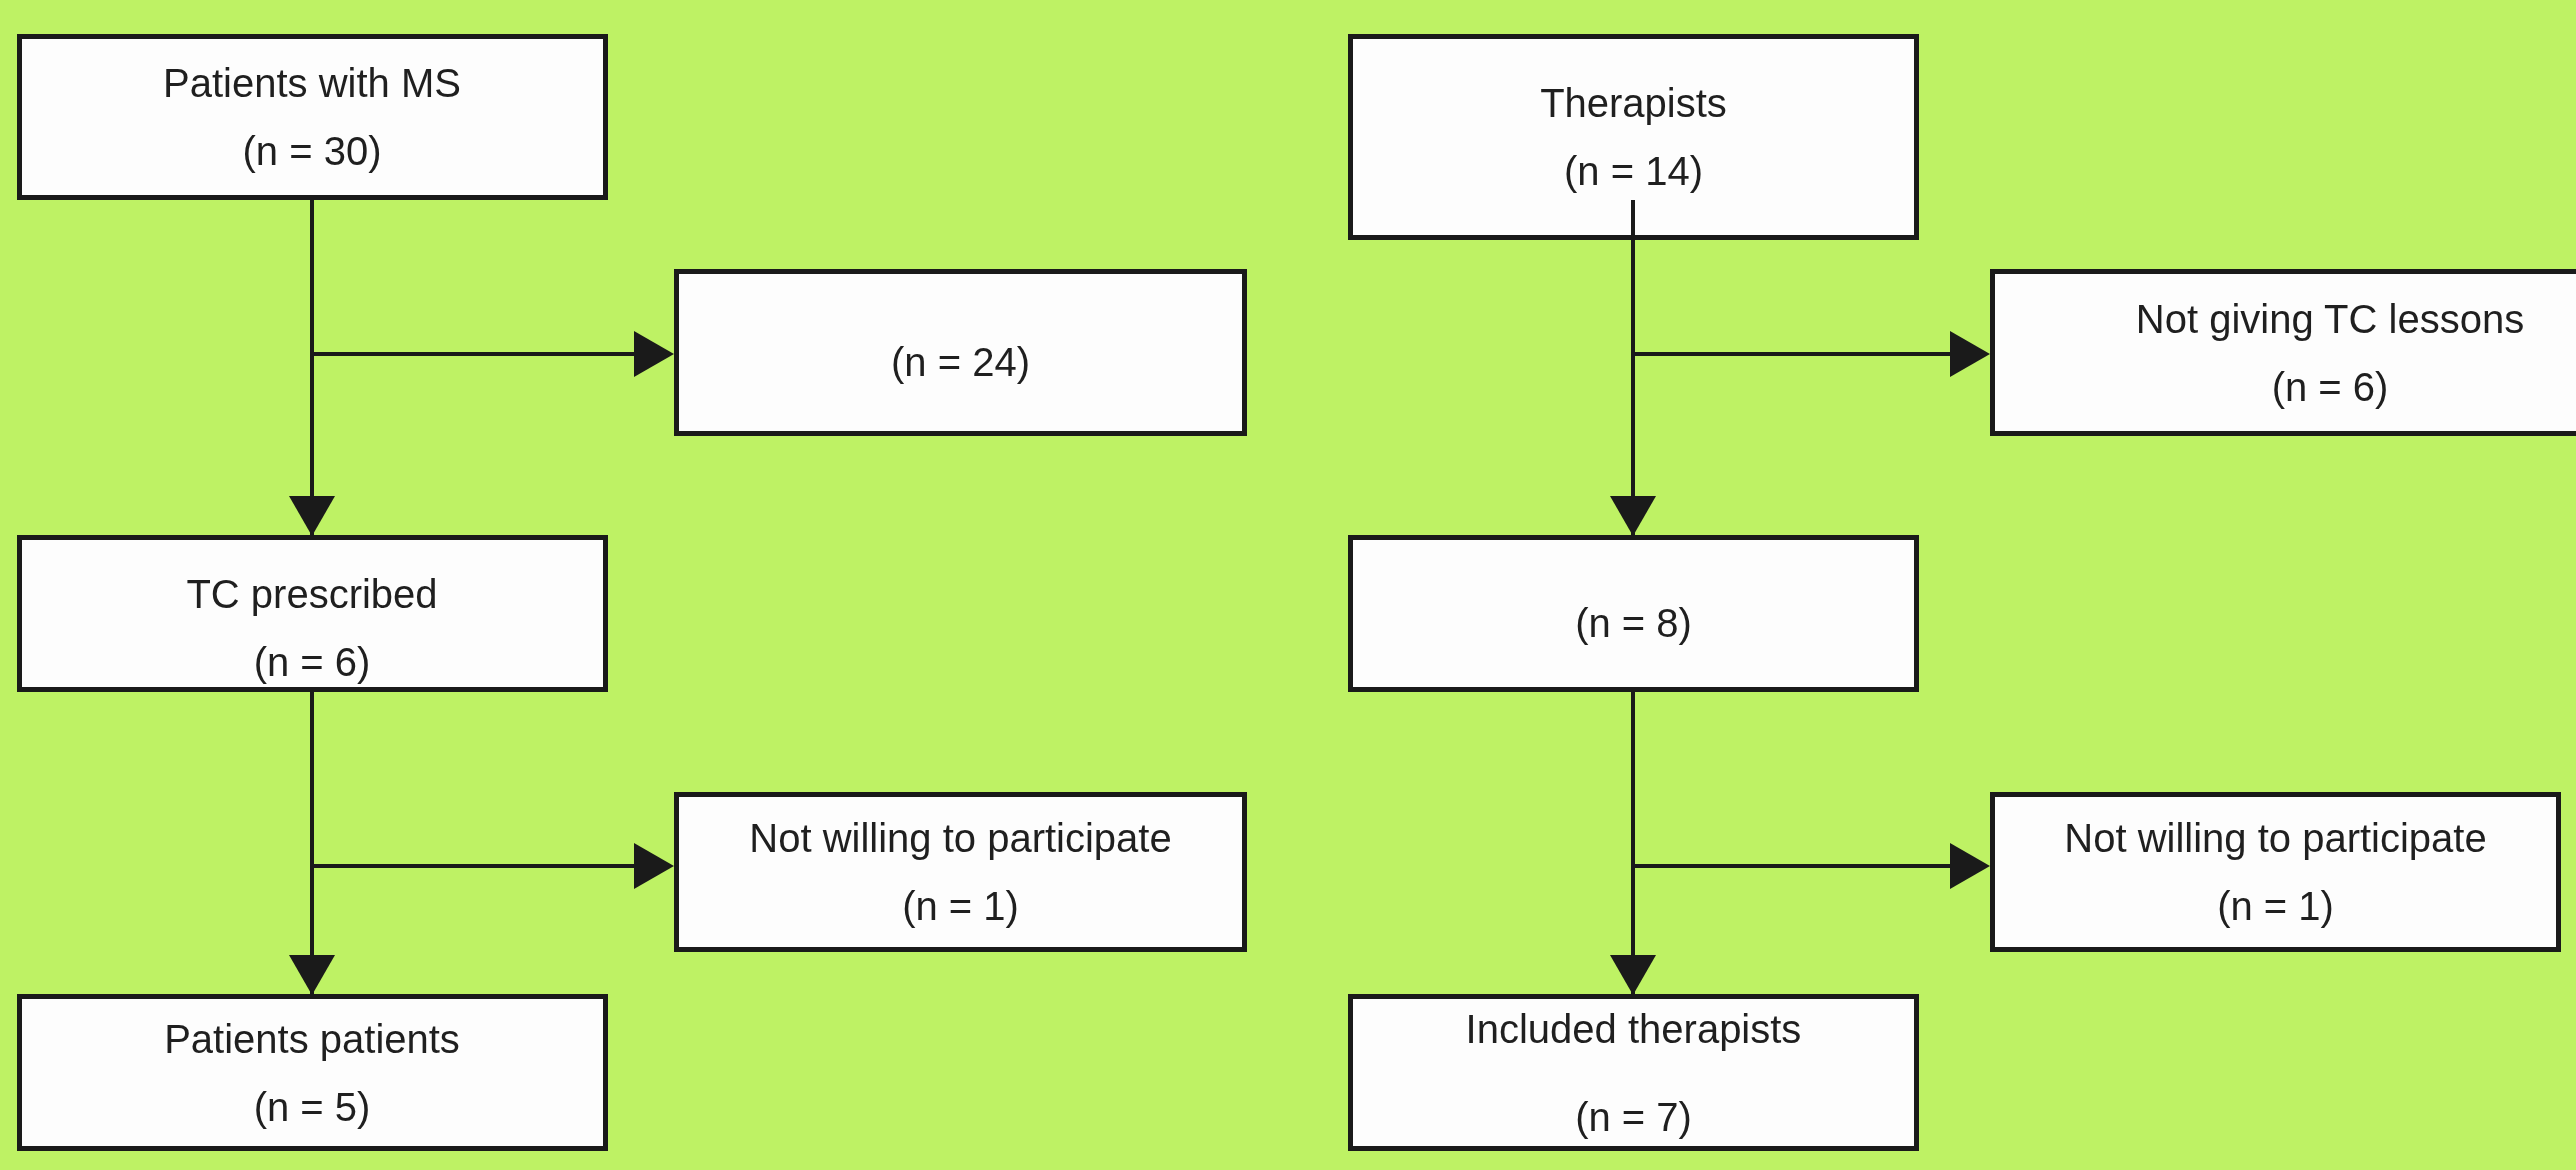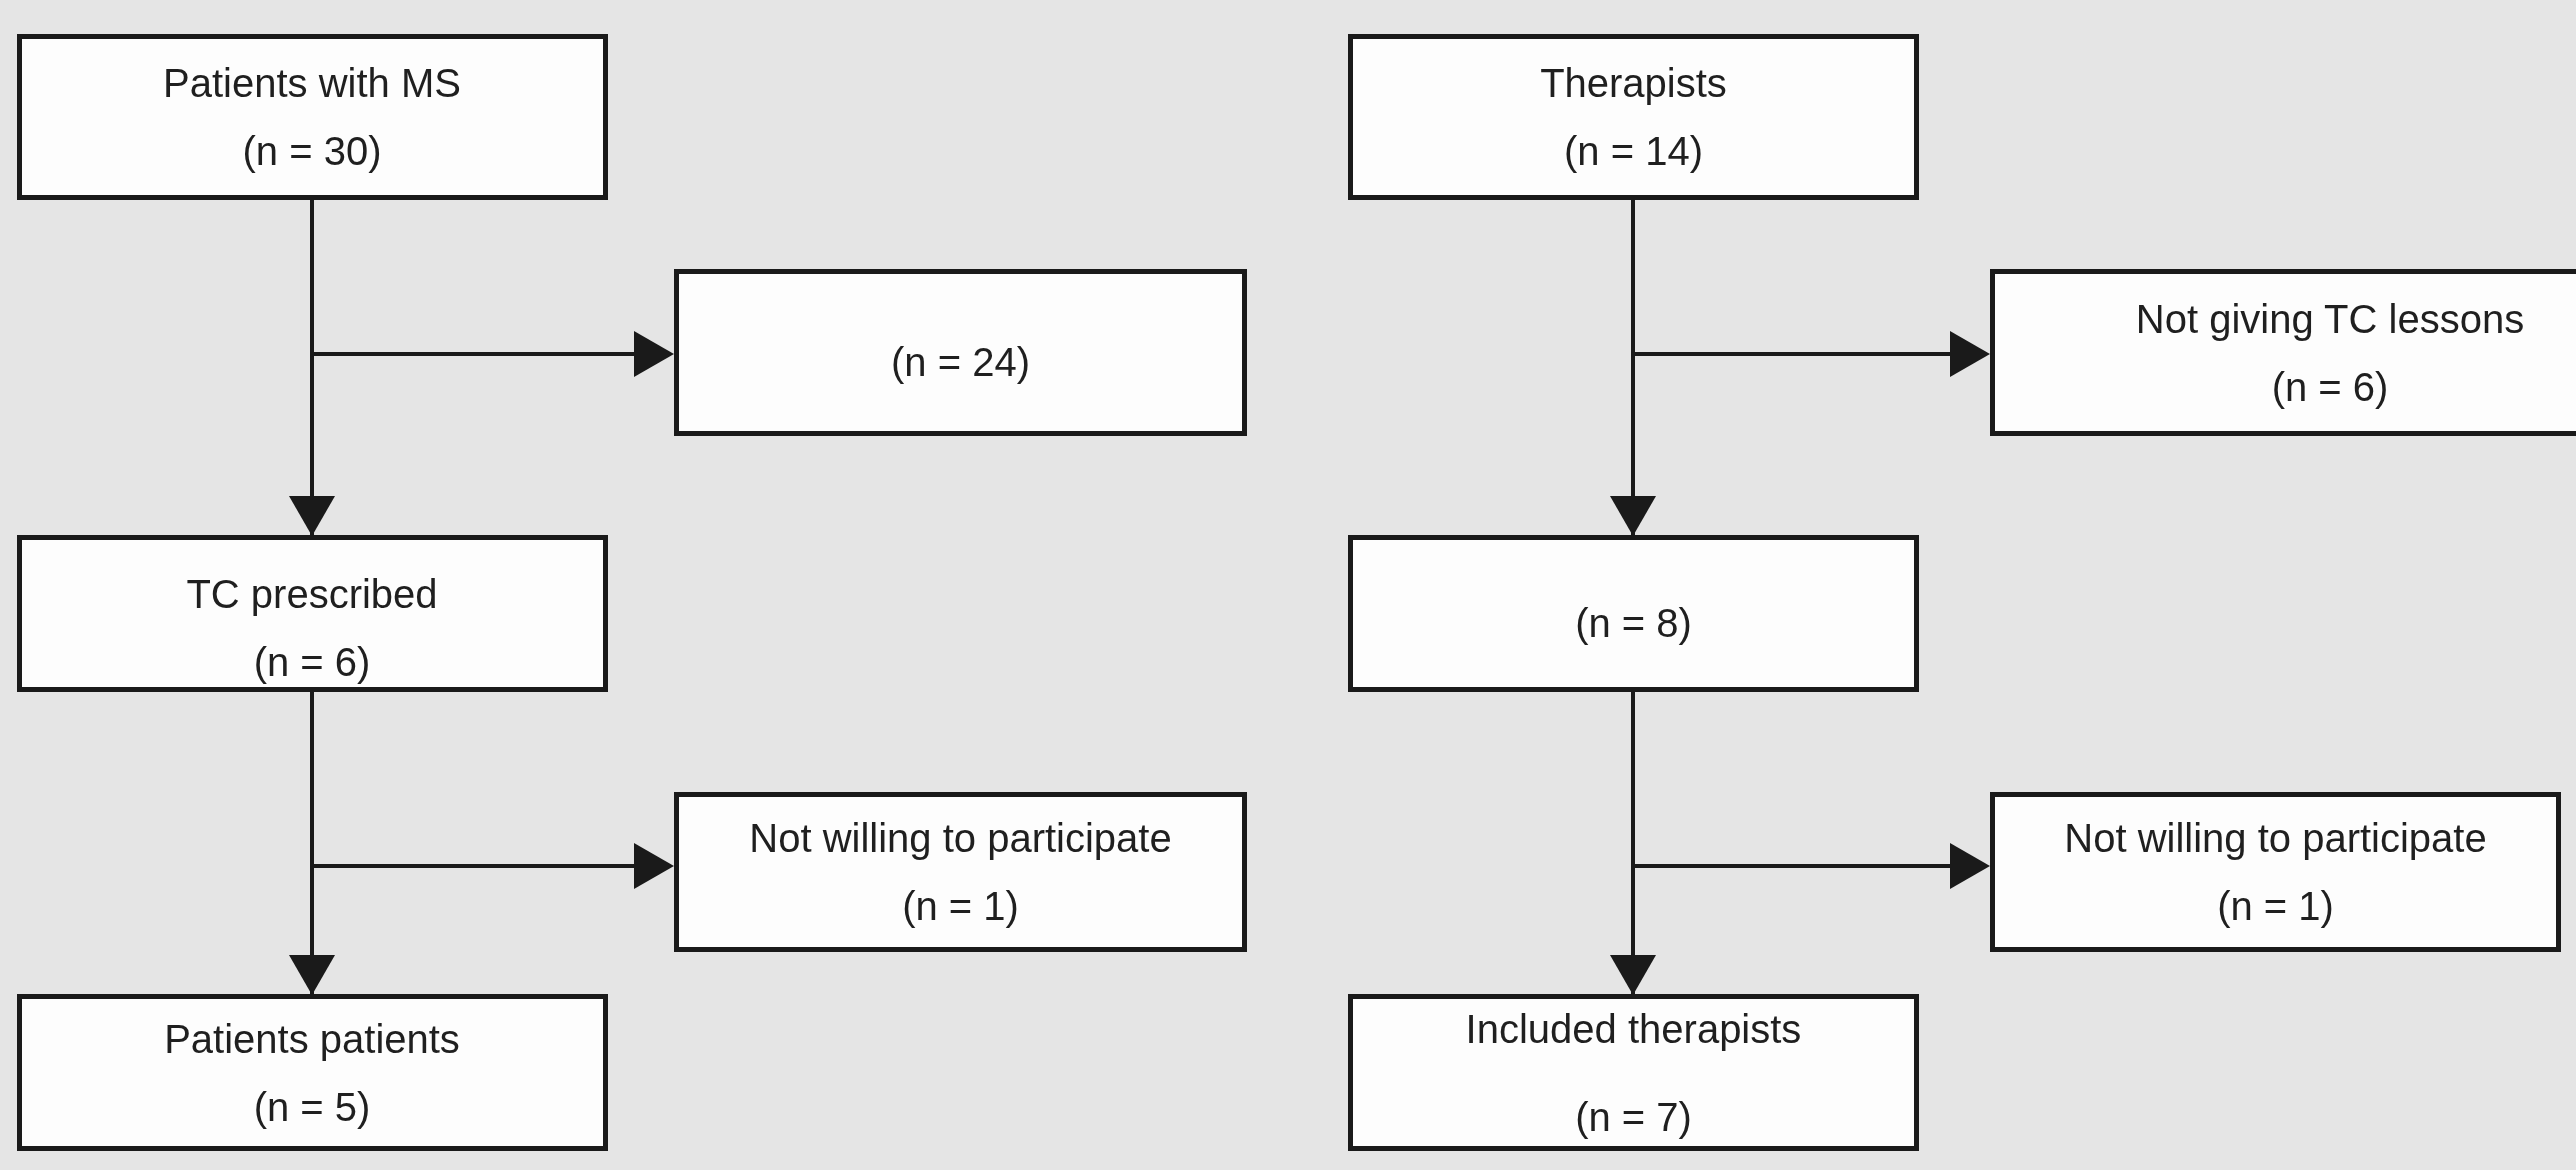--- a/index.html
+++ b/index.html
@@ -4,21 +4,21 @@
 <style>
   html, body {
     margin: 0;
     padding: 0;
     background: #ffffff;
   }
   .canvas {
     position: relative;
     width: 2576px;
     height: 1171px;
-    background: #e5e5e5;
+    background: #bef264;
     font-family: "Liberation Sans", "DejaVu Sans", sans-serif;
     color: #1f1f1f;
     overflow: hidden;
   }
   .box {
     position: absolute;
     box-sizing: border-box;
     border: 5.5px solid #1a1a1a;
     background: #fdfdfd;
     display: flex;
@@ -32,21 +32,21 @@
   .box .count { margin-top: 18px; }
 
   
   .b-pat-src  { left: 16.5px;   top: 34px;   width: 591px; height: 166px; }
   .b-pat-ex1  { left: 674px;  top: 269px;  width: 573px; height: 167px; }
   .b-pat-mid  { left: 16.5px;   top: 535px;  width: 591px; height: 157px; justify-content: flex-end; }
   .b-pat-ex2  { left: 674px;  top: 792px; width: 573px; height: 160px; }
   .b-pat-fin  { left: 16.5px;   top: 994px; width: 591px; height: 157px; }
 
   
-  .b-ther-src { left: 1348px; top: 34px;   width: 571px; height: 166px; }
+  .b-ther-src { left: 1348px; top: 34px;   width: 571px; height: 206px; }
   .b-ther-ex1 { left: 1990px; top: 269px;  width: 680px; height: 167px; }
   .b-ther-mid { left: 1348px; top: 535px;  width: 571px; height: 157px; }
   .b-ther-ex2 { left: 1990px; top: 792px; width: 571px; height: 160px; }
   .b-ther-fin { left: 1348px; top: 994px; width: 571px; height: 157px; gap: 20px; }
 
   .vline {
     position: absolute;
     width: 4.1px;
     background: #1a1a1a;
   }

